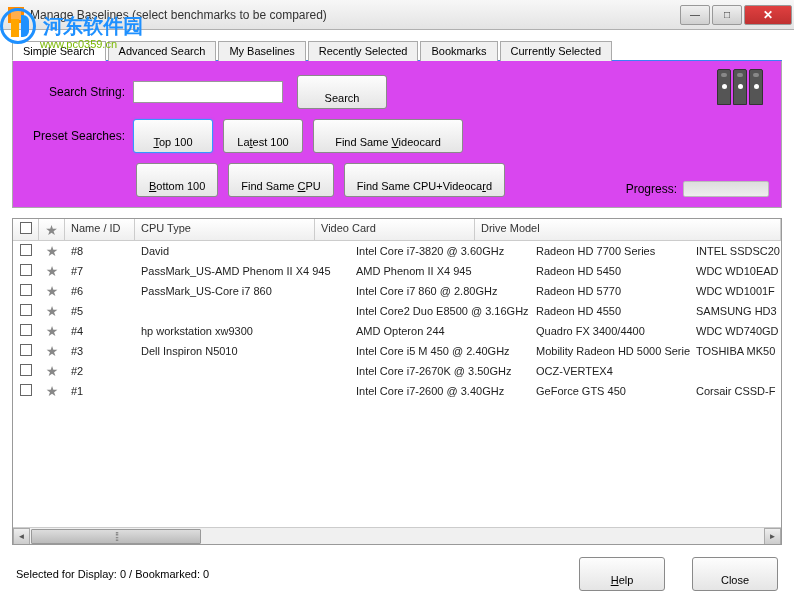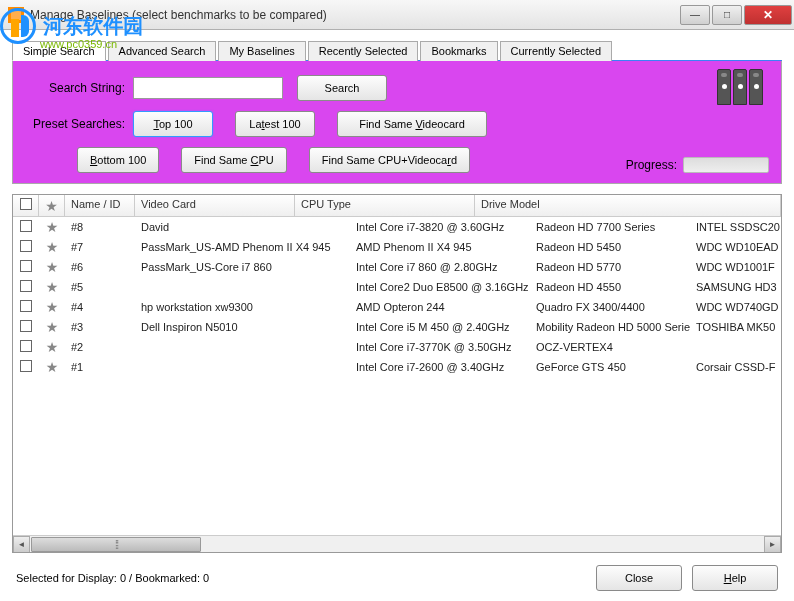--- a/index.html
+++ b/index.html
@@ -28,26 +28,26 @@
 
 .tabbar { display: flex; border-bottom: 1px solid #3b82f6; }
 .tab { padding: 3px 10px; border: 1px solid #aaa; border-bottom: none; background: #f0f0f0; margin-right: 2px; cursor: pointer; font-size: 11px; position: relative; top: 1px; }
 .tab.active { background: #fff; border-bottom: 1px solid #fff; }
 
 
 .searchpanel { border: 1px solid #aaa; border-top: none; padding: 14px 12px 10px; background: #d946ef; position: relative; }
 .row { display: flex; align-items: center; margin-bottom: 10px; }
 .row-label { width: 100px; text-align: right; margin-right: 8px; }
 .text-input { width: 150px; height: 22px; border: 1px solid #999; padding: 0 4px; }
-.btn { height: 26px; padding: 4px 12px; background: linear-gradient(to bottom, #fdfdfd, #e5e5e5); border: 1px solid #8a8a8a; border-radius: 3px; cursor: pointer; font-size: 11px; min-width: 80px; }
+.btn { height: 26px; padding: 16px 12px; background: linear-gradient(to bottom, #fdfdfd, #e5e5e5); border: 1px solid #8a8a8a; border-radius: 3px; cursor: pointer; font-size: 11px; min-width: 80px; }
 .btn.sel { border: 1px solid #3399ff; box-shadow: 0 0 2px rgba(51,153,255,0.5); }
 .btn u { text-decoration: underline; }
 .btn-search { margin-left: 14px; width: 90px; }
-.presets { display: flex; gap: 22px; flex-wrap: wrap; }
-.presets-row2 { margin-left: 52px; }
+.presets { display: flex; gap: 10px; flex-wrap: wrap; }
+.presets-row2 { margin-left: 111px; }
 .progress-row { position: absolute; right: 12px; bottom: 10px; display: flex; align-items: center; gap: 6px; }
 .progress-bar { width: 86px; height: 16px; background: linear-gradient(to bottom, #ddd, #eee); border: 1px solid #bbb; border-radius: 2px; }
 
 
 .binder-icon { position: absolute; right: 16px; top: 8px; width: 48px; height: 44px; }
 .binder { position: absolute; width: 14px; height: 36px; background: #555; border-radius: 2px 2px 0 0; border: 1px solid #333; }
 .binder::before { content: ""; position: absolute; top: 3px; left: 3px; right: 3px; height: 4px; background: #888; border-radius: 2px; }
 .binder::after { content: ""; position: absolute; top: 14px; left: 4px; width: 5px; height: 5px; background: #fff; border-radius: 50%; }
 .binder:nth-child(1){ left: 0; } .binder:nth-child(2){ left: 16px; } .binder:nth-child(3){ left: 32px; }
 
@@ -69,21 +69,21 @@
 .chk { width: 12px; height: 12px; border: 1px solid #666; display: inline-block; background: #fff; }
 .star { color: #888; font-size: 14px; }
 
 .hscroll { position: absolute; bottom: 0; left: 0; right: 0; height: 17px; background: #f0f0f0; border-top: 1px solid #ccc; display: flex; align-items: center; }
 .hscroll .sbtn { width: 17px; height: 17px; background: linear-gradient(to bottom,#eee,#ccc); border: 1px solid #aaa; display: flex; align-items: center; justify-content: center; font-size: 8px; color: #555;}
 .hscroll .thumb { width: 170px; height: 15px; background: linear-gradient(to bottom,#ddd,#bbb); border: 1px solid #999; border-radius: 1px; margin-left: 1px; position: relative; }
 .hscroll .thumb::after { content:"⁞⁞"; position:absolute; left:50%; top:0; transform:translateX(-50%); color:#888; letter-spacing:-2px;}
 .hscroll .track { flex:1; }
 
 
-.footer { display: flex; align-items: center; padding: 12px 4px 0; }
+.footer { display: flex; align-items: center; padding: 12px 4px 0; gap: 17px; }
 .footer-text { flex: 1; font-size: 11px; }
 .footer .btn { width: 86px; margin-left: 10px; }
 </style>
 </head>
 <body>
 
 <div class="watermark">
   <span class="watermark-circle"></span>
   <span class="watermark-text">河东软件园</span>
   <div class="watermark-sub">www.pc0359.cn</div>
@@ -144,22 +144,22 @@
       <span>Progress:</span>
       <div class="progress-bar"></div>
     </div>
   </div>
 
   <div class="table-wrap">
     <div class="table-head">
       <div class="th col-chk"><span class="chk"></span></div>
       <div class="th col-star"><span class="star">★</span></div>
       <div class="th col-id">Name / ID</div>
+      <div class="th col-cpu">CPU Type</div>
       <div class="th col-video">Video Card</div>
-      <div class="th col-cpu">CPU Type</div>
       <div class="th col-drive">Drive Model</div>
     </div>
     <div class="table-body" id="tbody">
         <div class="tr">
           <div class="td col-chk"><span class="chk"></span></div>
           <div class="td col-star"><span class="star">★</span></div>
           <div class="td col-id">#8</div>
           <div class="td col-model">David</div>
           <div class="td col-cpu">Intel Core i7-3820 @ 3.60GHz</div>
           <div class="td col-video">Radeon HD 7700 Series</div>
@@ -208,21 +208,21 @@
           <div class="td col-model">Dell Inspiron N5010</div>
           <div class="td col-cpu">Intel Core i5 M 450 @ 2.40GHz</div>
           <div class="td col-video">Mobility Radeon HD 5000 Series</div>
           <div class="td col-drive">TOSHIBA MK50</div>
         </div>
         <div class="tr">
           <div class="td col-chk"><span class="chk"></span></div>
           <div class="td col-star"><span class="star">★</span></div>
           <div class="td col-id">#2</div>
           <div class="td col-model"></div>
-          <div class="td col-cpu">Intel Core i7-3770K @ 3.50GHz</div>
+          <div class="td col-cpu">Intel Core i7-2670K @ 3.50GHz</div>
           <div class="td col-drive">OCZ-VERTEX4</div>
         </div>
         <div class="tr">
           <div class="td col-chk"><span class="chk"></span></div>
           <div class="td col-star"><span class="star">★</span></div>
           <div class="td col-id">#1</div>
           <div class="td col-model"></div>
           <div class="td col-cpu">Intel Core i7-2600 @ 3.40GHz</div>
           <div class="td col-video">GeForce GTS 450</div>
           <div class="td col-drive">Corsair CSSD-F</div>
@@ -231,16 +231,16 @@
     <div class="hscroll">
       <div class="sbtn">◄</div>
       <div class="thumb"></div>
       <div class="track"></div>
       <div class="sbtn">►</div>
     </div>
   </div>
 
   <div class="footer">
     <div class="footer-text">Selected for Display: 0 / Bookmarked: 0</div>
+    <button class="btn"><u>H</u>elp</button>
     <button class="btn">Close</button>
-    <button class="btn"><u>H</u>elp</button>
   </div>
 </div>
 
 </body></html>

